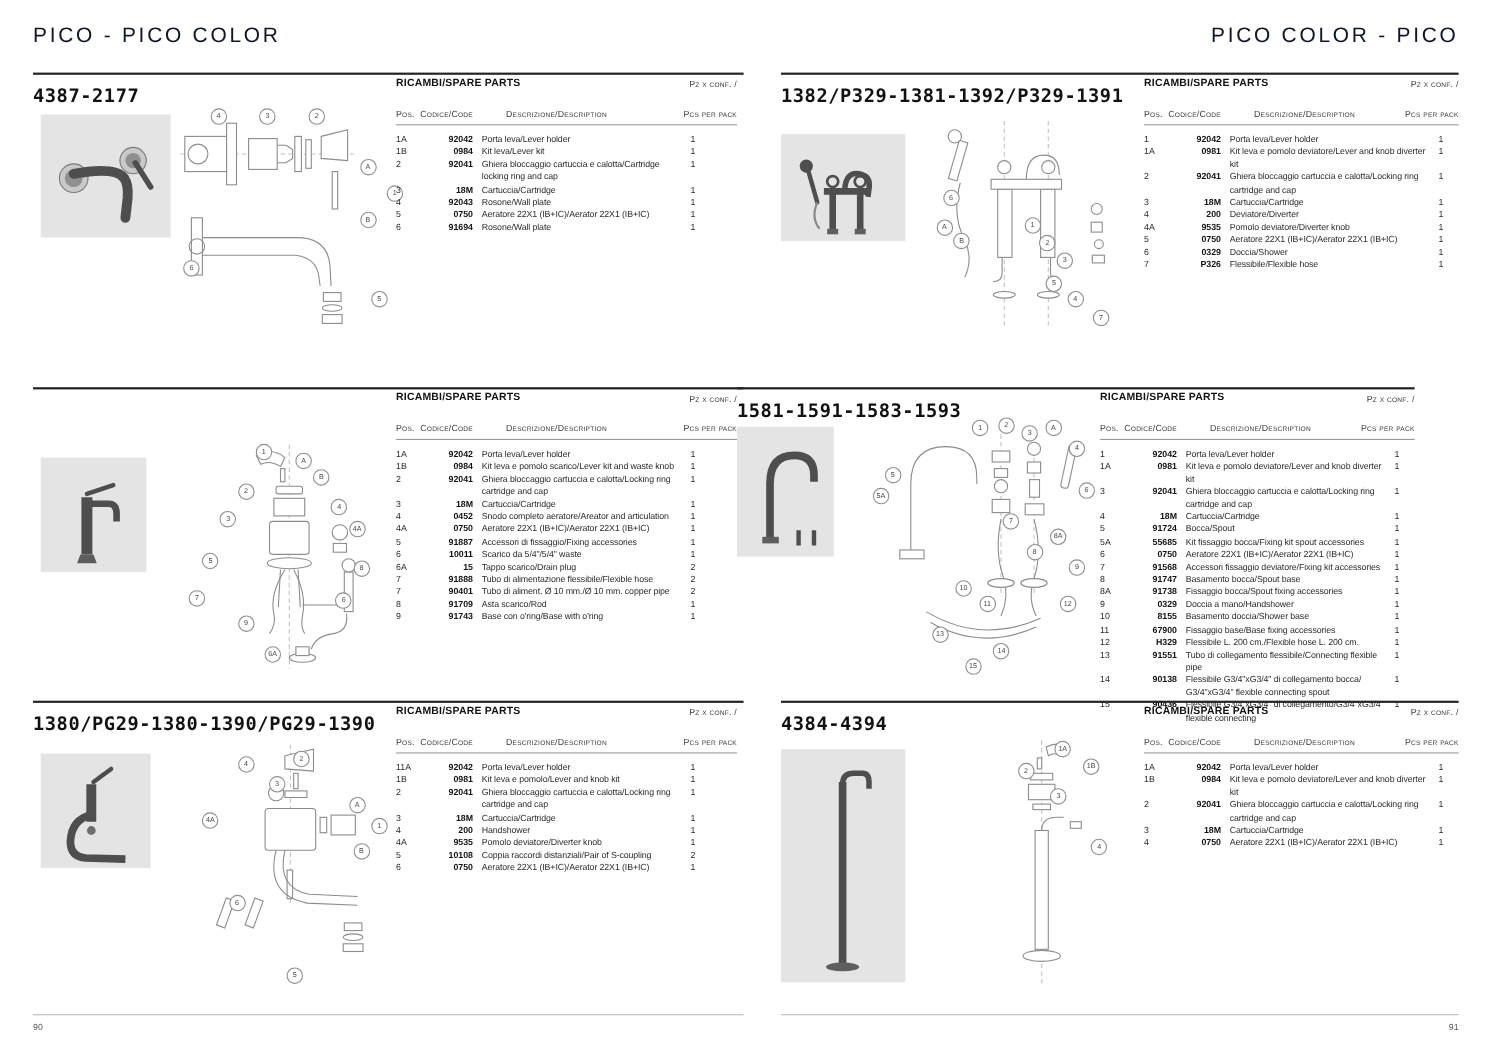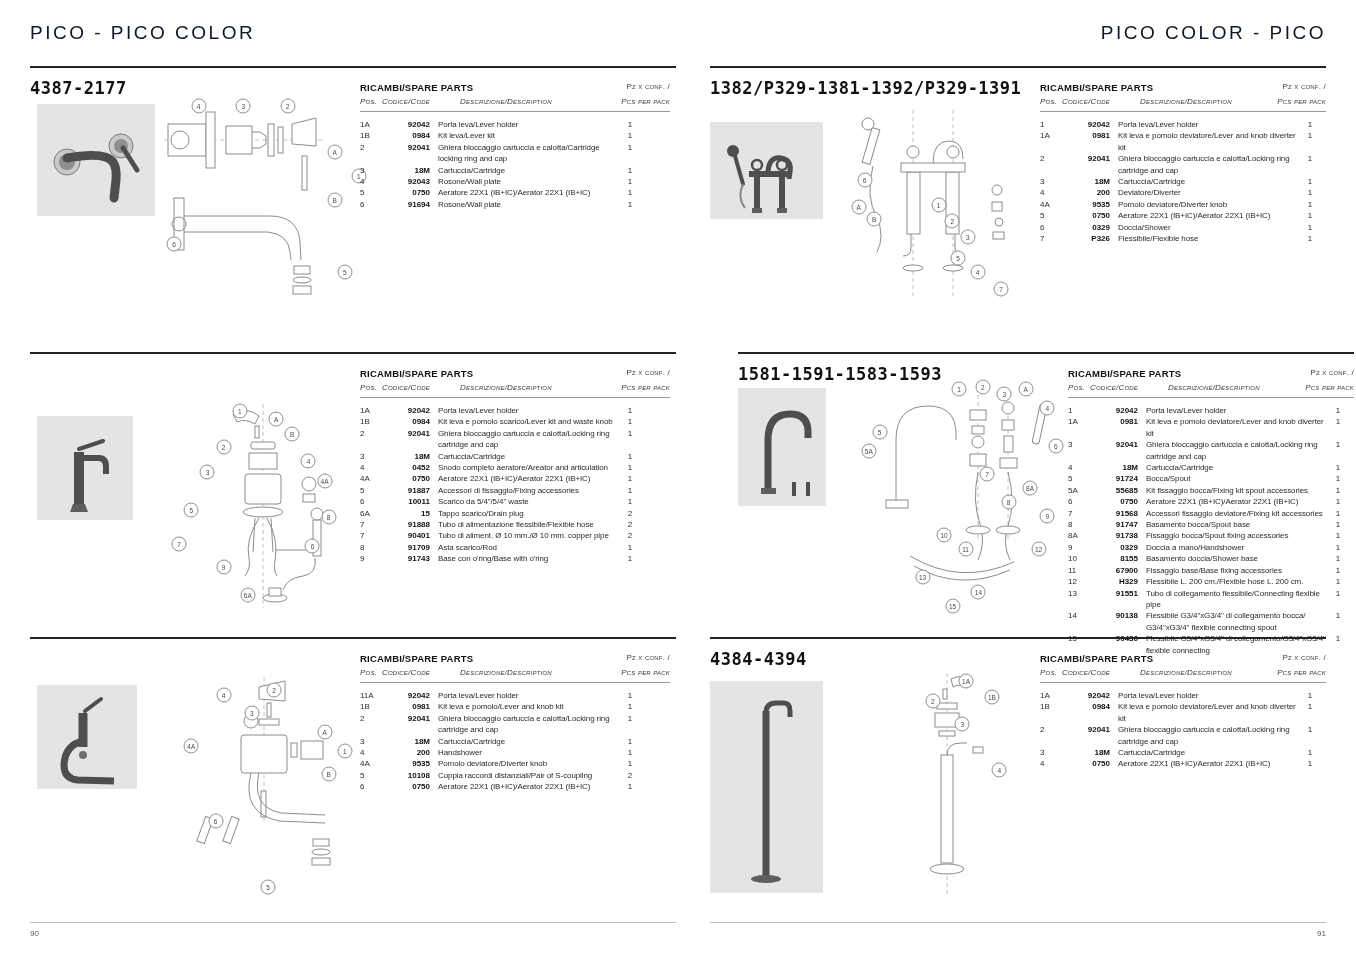--- a/index.html
+++ b/index.html
@@ -8,24 +8,24 @@
   .hdr.left{left:30px;}
   .hdr.right{right:30px;text-align:right;}
   .section{position:absolute;border-top:2px solid #242424;}
   .sec-title{position:absolute;left:0;font-family:"DejaVu Sans Mono","Liberation Mono",monospace;font-weight:bold;font-size:17px;letter-spacing:.5px;line-height:1.5;white-space:pre-line;color:#111;}
   .photo{position:absolute;background:#e4e4e4;}
   .photo svg{display:block;width:100%;height:100%;}
   .diagram{position:absolute;}
   .diagram svg{display:block;width:100%;height:100%;}
   .callout{position:absolute;width:13px;height:13px;border:1px solid #8f8f8f;border-radius:50%;background:#fff;font-size:6.5px;line-height:13px;text-align:center;color:#4a4a4a;transform:translate(-50%,-50%);font-family:"Liberation Sans",sans-serif;}
   .tbl{position:absolute;top:2px;}
-  .th1{display:flex;justify-content:space-between;align-items:flex-start;margin-top:12px;}
+  .th1{display:flex;justify-content:space-between;align-items:flex-end;margin-top:0;}
   .tbl-title{font-weight:bold;font-size:9.5px;letter-spacing:.2px;color:#111;}
   .sc{font-variant:small-caps;font-size:8px;color:#3c3c3c;letter-spacing:.2px;}
-  .th2{position:relative;height:11px;margin-top:4px;font-style:italic;}
+  .th2{position:relative;height:11px;margin-top:18px;}
   .th2 .l-pos{position:absolute;left:0;}
   .th2 .l-code{position:absolute;left:22px;}
   .th2 .l-desc{position:absolute;left:100px;}
   .th2 .l-qty{position:absolute;right:0;}
   .th-rule{border-bottom:1px solid #9a9a9a;margin-top:3px;}
   .rows{margin-top:7px;}
   .trow{display:grid;grid-template-columns:24px 46px 190px 20px;line-height:11.4px;font-size:8px;color:#2b2b2b;}
   .c-pos{}
   .c-code{text-align:right;font-weight:bold;color:#111;}
   .c-desc{padding-left:8px;letter-spacing:-.1px;}
@@ -398,21 +398,21 @@
         <div class="trow">
           <span class="c-pos">9</span>
           <span class="c-code">91743</span>
           <span class="c-desc">Base con o'ring/Base with o'ring</span>
           <span class="c-qty">1</span>
         </div>
       </div>
   </div>
 </div>
 
-<div class="section" style="left:738px;top:352px;width:616px;height:283px;">
+<div class="section" style="left:670px;top:352px;width:616px;height:283px;">
   <div class="sec-title" style="top:8px;">1581-1591-1583-1593</div>
   <div class="photo" style="left:0;top:34px;width:88px;height:118px;">
     <svg viewBox="0 0 88 118">
       <path d="M30 102 V52 Q30 26 52 26 Q70 26 70 44 v6" stroke="#4e4e4e" stroke-width="7" fill="none"></path>
       <rect x="23" y="100" width="15" height="6" fill="#5e5e5e"></rect>
       <line x1="56" y1="94" x2="56" y2="108" stroke="#4e4e4e" stroke-width="4"></line>
       <line x1="70" y1="94" x2="70" y2="108" stroke="#4e4e4e" stroke-width="4"></line>
     </svg>
   </div>
   <div class="diagram" style="left:120px;top:26px;width:215px;height:235px;">
@@ -570,20 +570,21 @@
           <span class="c-pos">15</span>
           <span class="c-code">90436</span>
           <span class="c-desc">Flessibile G3/4"xG3/4" di collegamento/G3/4"xG3/4" flexible connecting</span>
           <span class="c-qty">1</span>
         </div>
       </div>
   </div>
 </div>
 
 <div class="section" style="left:30px;top:637px;width:646px;height:283px;">
+  <div class="sec-title" style="top:8px;">1380/PG29-1380-1390/PG29-1390</div>
   <div class="photo" style="left:7px;top:46px;width:100px;height:104px;">
     <svg viewBox="0 0 100 104">
       <line x1="46" y1="28" x2="46" y2="62" stroke="#4e4e4e" stroke-width="9"></line>
       <line x1="48" y1="26" x2="64" y2="14" stroke="#4e4e4e" stroke-width="4" stroke-linecap="round"></line>
       <path d="M46 56 q-18 4 -19 24 q0 14 14 15 l36 1" stroke="#4e4e4e" stroke-width="7" fill="none"></path>
       <circle cx="46" cy="70" r="4" fill="#6e6e6e"></circle>
     </svg>
   </div>
   <div class="diagram" style="left:133px;top:32px;width:202px;height:235px;">
     <svg viewBox="0 0 202 235">

